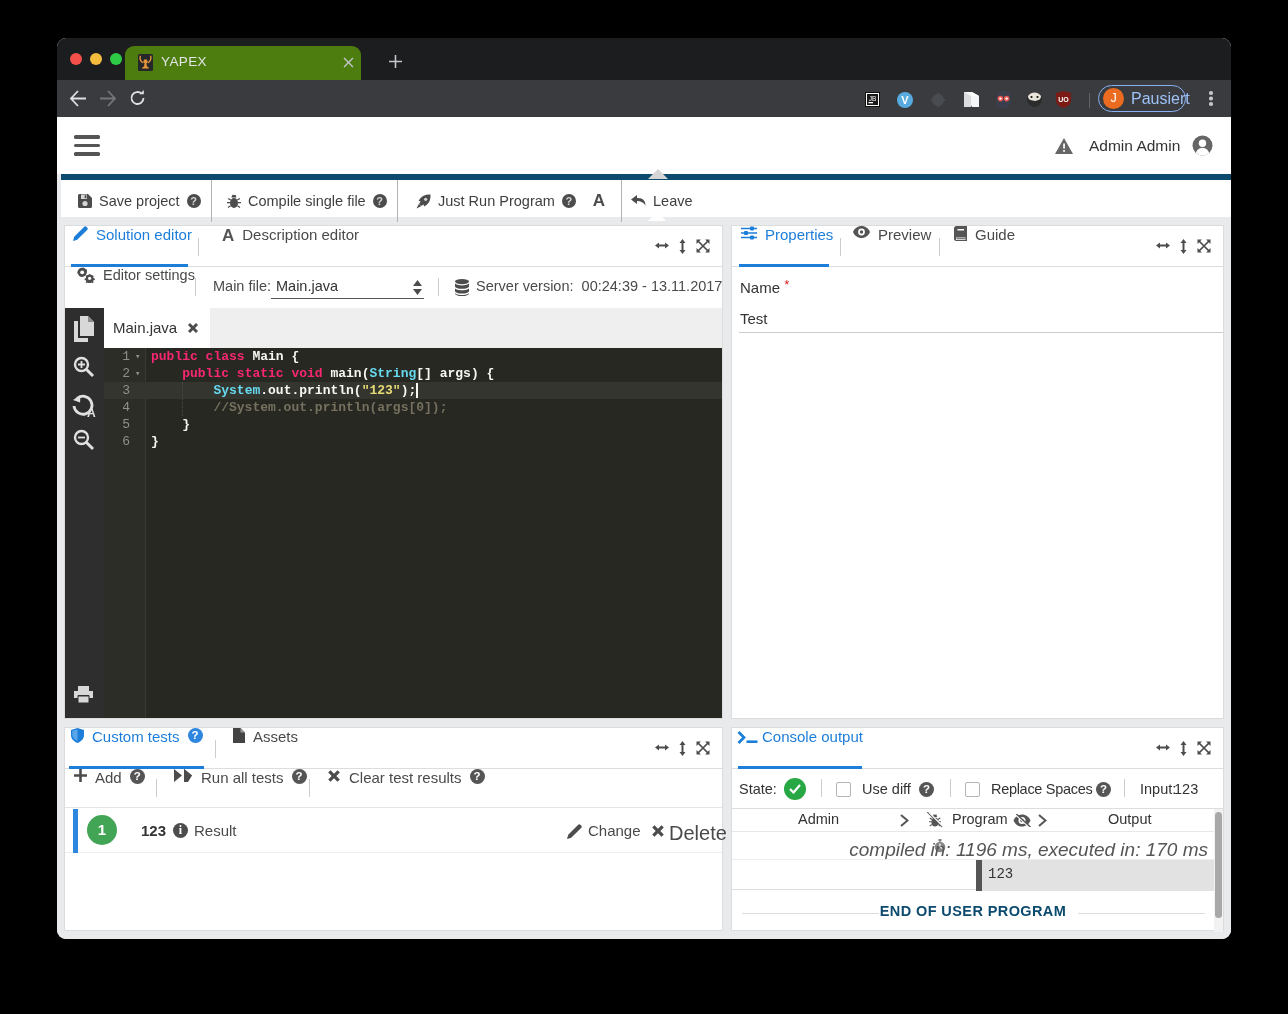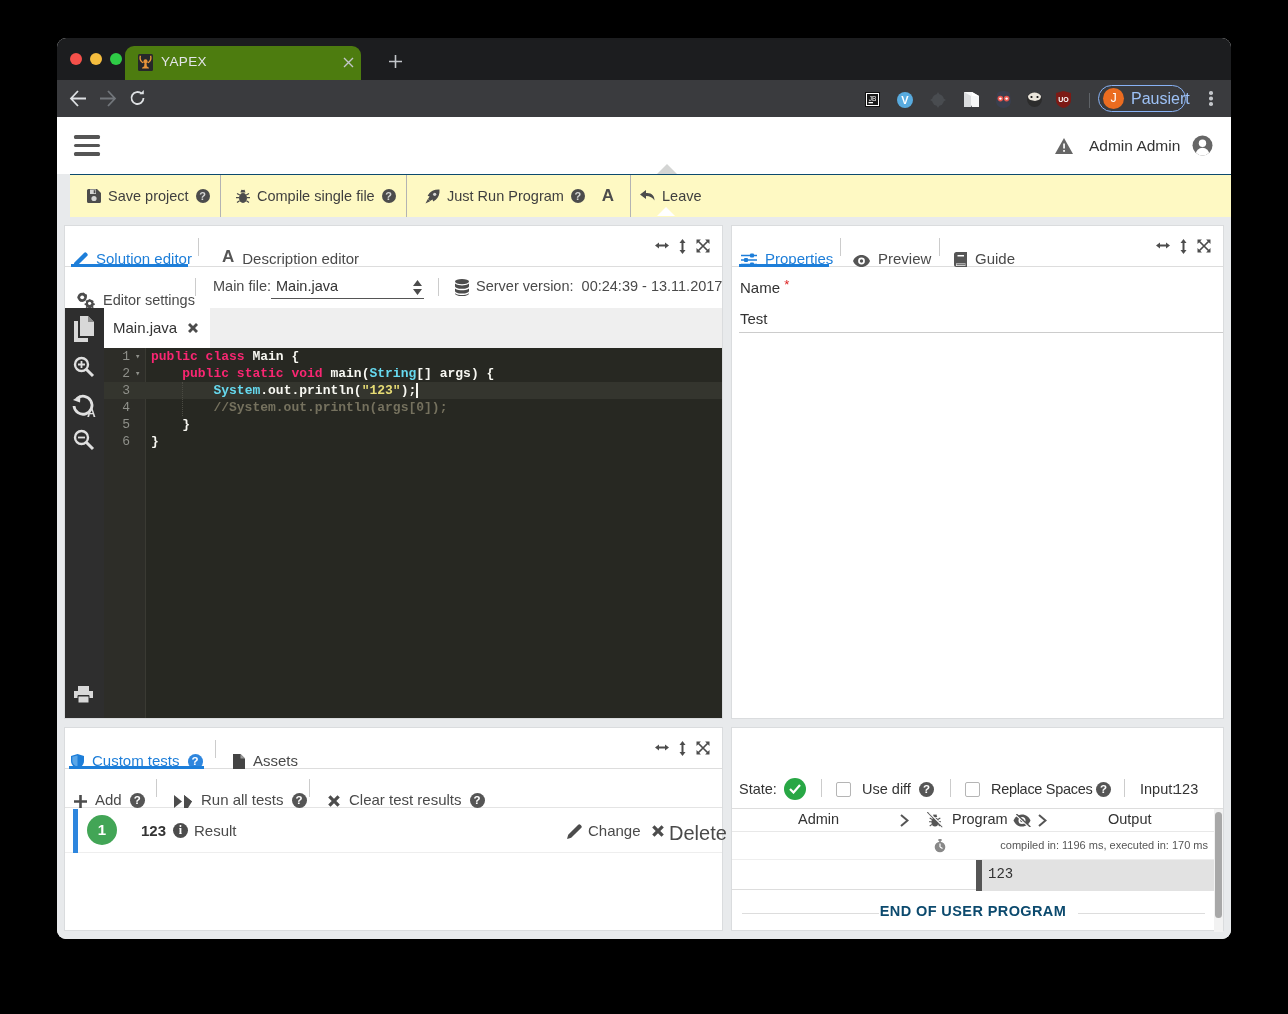--- a/index.html
+++ b/index.html
@@ -14,32 +14,32 @@
 .tabtitle{position:absolute;left:36px;top:8px;font-size:13.5px;color:#e3e5e8;letter-spacing:.4px}
 
 .urlbar{position:absolute;left:0;top:42px;width:100%;height:37px;background:#3a3b3e}
 .omni{position:absolute;left:110px;top:4px;width:687px;height:29px;background:#1e1f21;border-radius:15px;display:flex;align-items:center}
 .url{font-size:13.5px;color:#dde0e3;white-space:nowrap}
 .url .dim{color:#9aa0a6}
 
 .page{position:absolute;left:0;top:79px;width:100%;height:822px;background:#e8eaec}
 .navbar{position:absolute;left:0;top:0;width:100%;height:57px;background:#fff}
 .hbar{position:absolute;left:17px;width:25.5px;height:3.8px;background:#555;border-radius:1.5px}
-.toolbar{position:absolute;left:13px;top:57px;width:100%;height:43px;background:#fef9c3;border-top:1px solid #0c4a6e;font-size:14.5px;color:#3f3f3f}
+.toolbar{position:absolute;left:4px;top:57px;width:100%;height:43px;background:#ffffff;border-top:6px solid #0c4a6e;font-size:14.5px;color:#3f3f3f}
 .tsep{position:absolute;top:0;width:1px;height:42px;background:#b3b3b3}
 .tb-it{position:absolute;top:0;height:42px;display:flex;align-items:center;gap:7px}
 .qc{display:inline-block;width:14px;height:14px;border-radius:50%;background:#4c4c4c;color:#d4d5d4;flex:none;font-size:11px;font-weight:bold;text-align:center;line-height:14.5px}
 .tri-up-gray{position:absolute;width:0;height:0;border-left:10px solid transparent;border-right:10px solid transparent;border-bottom:10px solid #d4d5d4}
 .tri-up-white{position:absolute;width:0;height:0;border-left:9px solid transparent;border-right:9px solid transparent;border-bottom:9px solid #fff}
 
 .panel{position:absolute;background:#fff;border:1px solid #dadcde}
 .ptabs{position:absolute;left:0;top:0;width:100%;height:41px;border-bottom:1px solid #ddd;font-size:15px}
 .blue{color:#1d7ed9}
 .gray{color:#4a4a4a}
-.pt-it{position:absolute;top:0;height:41px;display:flex;align-items:flex-end;gap:8px;white-space:nowrap}
+.pt-it{position:absolute;top:0;height:41px;display:flex;align-items:flex-start;gap:8px;white-space:nowrap}
 .vsep{position:absolute;top:12px;width:1px;height:18px;background:#ccc}
 .underline{position:absolute;height:3px;background:#1d7ed9;bottom:-1px}
 .picons{position:absolute;top:13px;right:12px;display:flex;gap:9px}
 .row2{position:absolute;left:0;top:41px;width:100%;height:41px;font-size:14.5px;color:#4a4a4a;white-space:nowrap}
 
 .edtabs{position:absolute;left:0;top:82px;width:100%;height:40px;background:#efefef}
 .edsidebar{position:absolute;left:0;top:82px;width:39px;bottom:0;background:#2e2e2e}
 .edmain{position:absolute;left:39px;top:122px;right:0;bottom:0;background:#272822;font-family:"Liberation Mono",monospace;font-size:13px;line-height:17px}
 .gutter{position:absolute;left:0;top:0;width:42px;height:100%;background:#2d2d28;border-right:1px solid #3a3a33}
 .lnum{position:absolute;width:26px;text-align:right;color:#8f908a;font-size:13px}
@@ -433,20 +433,42 @@
           </svg>
         <span class="abs" style="left:523px;top:13px;font-size:15px;color:#4a4a4a">Change</span>
         <svg class="abs" style="left:586px;top:15px" width="14" height="14" viewBox="0 0 14 14">
             <path d="M1.2 3.5L3.5 1.2 7 4.7l3.5-3.5 2.3 2.3L9.3 7l3.5 3.5-2.3 2.3L7 9.3l-3.5 3.5-2.3-2.3L4.7 7z" fill="#4c4c4c"></path>
           </svg>
         <span class="abs" style="left:604px;top:13px;font-size:20px;color:#4a4a4a">Delete</span>
       </div>
     </div>
 
     <div class="panel" style="left:674px;top:610px;width:493px;height:204px">
+      <div class="ptabs">
+        <div class="pt-it blue" style="left:5px;gap:4px">
+          <svg width="21" height="13" viewBox="0 0 21 13" style="margin-top:3px">
+              <path d="M1.5 1l5.5 5.5L1.5 12" stroke="#1d7ed9" stroke-width="2.7" fill="none"></path>
+              <rect x="9.5" y="9.4" width="11" height="2.6" fill="#1d7ed9"></rect>
+            </svg>
+          <span>Console output</span>
+        </div>
+        <div class="underline" style="left:6px;width:124px"></div>
+        <div class="picons">
+          <svg width="14" height="13" viewBox="0 0 14 13">
+              <path d="M0 6.5l4-3v2h6v-2l4 3-4 3v-2H4v2z" fill="#4c4c4c"></path>
+            </svg>
+          <svg width="9" height="15" viewBox="0 0 9 15">
+              <path d="M4.5 0l3 4h-2v7h2l-3 4-3-4h2V4h-2z" fill="#4c4c4c"></path>
+            </svg>
+          <svg width="14" height="14" viewBox="0 0 14 14">
+              <path d="M2 2l10 10M12 2L2 12" stroke="#4c4c4c" stroke-width="1.7"></path>
+              <path d="M0.5 0.5h4.4L0.5 4.9zM13.5 0.5v4.4L9.1 0.5zM0.5 13.5v-4.4l4.4 4.4zM13.5 13.5h-4.4l4.4-4.4z" fill="#4c4c4c"></path>
+            </svg>
+        </div>
+      </div>
       <div class="abs" style="left:0;top:41px;width:100%;height:40px;border-bottom:1px solid #ddd;font-size:14.5px;color:#333">
         <span class="abs" style="left:7px;top:12px">State:</span>
         <span class="abs" style="left:52px;top:9px;width:22px;height:22px;border-radius:50%;background:#28a745"></span>
         <svg class="abs" style="left:57px;top:15px" width="12" height="10" viewBox="0 0 12 10">
             <path d="M1 5l3.5 3.5L11 1" stroke="#fff" stroke-width="2.2" fill="none"></path>
           </svg>
         <div class="vsep" style="left:89px;top:10px"></div>
         <span class="chk abs" style="left:104px;top:13px"></span>
         <span class="abs" style="left:130px;top:12px">Use diff</span>
         <span class="qc2 abs" style="left:187px;top:13px">?</span>
@@ -483,21 +505,21 @@
           </svg>
         <span class="abs" style="left:376px;top:2px">Output</span>
       </div>
       <div class="abs" style="left:0;top:104px;width:482px;height:27px;font-size:14.5px;color:#555">
         <svg class="abs" style="left:202px;top:7px" width="12" height="14" viewBox="0 0 12 14">
             <circle cx="6" cy="8" r="5.3" fill="#888"></circle>
             <rect x="4.4" y="0" width="3.2" height="2" fill="#888"></rect>
             <rect x="5.2" y="1" width="1.6" height="2.5" fill="#888"></rect>
             <path d="M6 8V4.5M6 8l2.5 1.5" stroke="#fff" stroke-width="1.2" fill="none"></path>
           </svg>
-        <span class="abs" style="right:6px;top:7px;font-size:11px">compiled in: 1196 ms, executed in: 170 ms</span>
+        <span class="abs" style="right:6px;top:7px;font-style:italic;font-size:19px">compiled in: 1196 ms, executed in: 170 ms</span>
       </div>
       <div class="abs" style="left:0;top:131px;width:482px;height:31px;border-top:1px solid #eee;border-bottom:1px solid #ddd">
         <div class="abs" style="left:244px;top:0;width:6px;height:31px;background:#555"></div>
         <div class="abs" style="left:250px;top:0;width:232px;height:31px;background:#e2e2e2"></div>
         <span class="abs" style="left:256px;top:6px;font-family:'Liberation Mono',monospace;font-size:14px;color:#333">123</span>
       </div>
       <div class="abs" style="left:0;top:162px;width:482px;height:42px;font-size:15.5px;color:#0c4a6e">
         <span class="abs" style="left:0;top:13px;width:482px;text-align:center;font-weight:bold;font-size:14.5px;letter-spacing:.4px">END OF USER PROGRAM</span>
         <div class="abs" style="left:10px;top:23px;width:137px;height:1px;background:#ddd"></div>
         <div class="abs" style="left:346px;top:23px;width:127px;height:1px;background:#ddd"></div>

